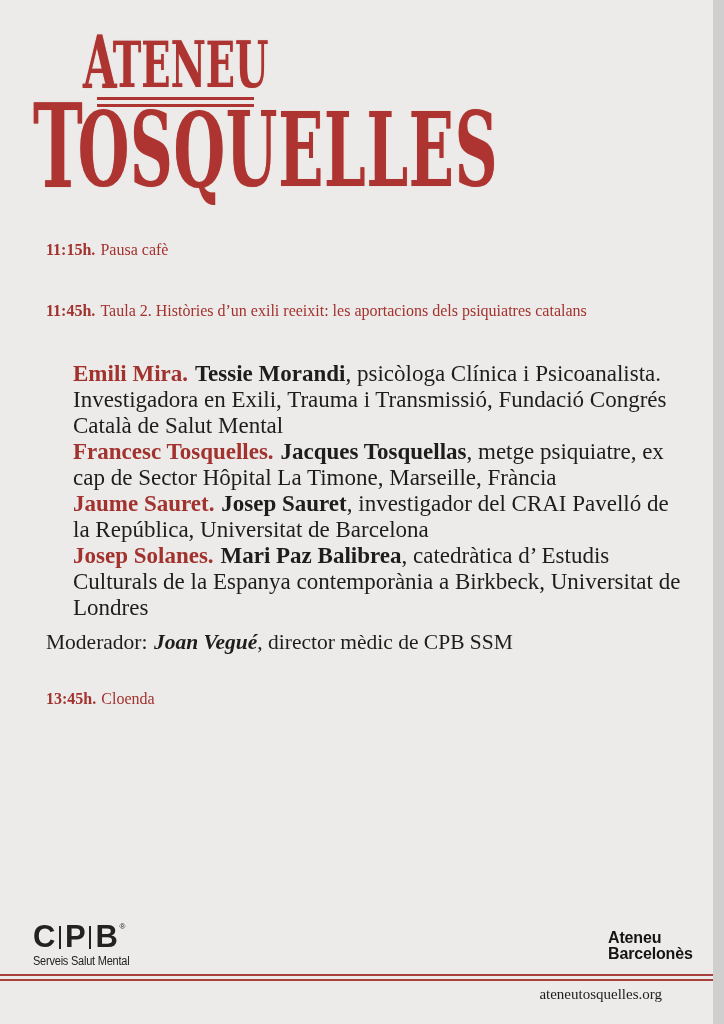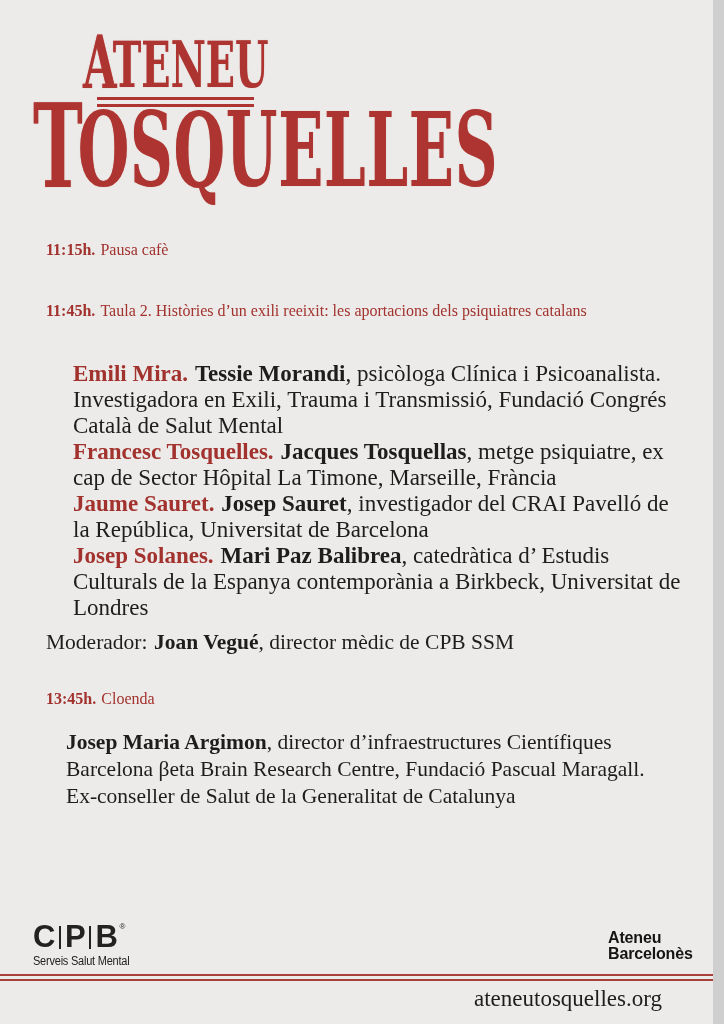--- a/index.html
+++ b/index.html
@@ -44,21 +44,21 @@
   .t1115{top:237px;}
   .t1145{top:298px;width:596px;}
   .t1345{top:686px;}
 
   .speakers{position:absolute;left:73px;top:361px;width:612px;font-size:23px;line-height:26px;}
   .speaker .who{color:var(--red);font-weight:bold;margin-right:.3em;}
   .speaker .name{font-weight:bold;}
 
   .moderator{position:absolute;left:46px;top:629px;font-size:21.5px;line-height:26px;}
   .moderator .label{margin-right:.3em;}
-  .moderator .name{font-weight:bold;}
+  .moderator .name{font-weight:bold;font-style:italic;}
 
   .closing-par{position:absolute;left:66px;top:729px;width:596px;font-size:21.5px;line-height:27px;}
   .closing-par .name{font-weight:bold;}
 
   
   .cpb{position:absolute;left:33px;top:924px;font-family:"Liberation Sans",sans-serif;color:#232220;}
   .cpb-row{display:flex;align-items:center;height:26px;}
   .cpb-letter{font-size:31px;font-weight:bold;line-height:26px;letter-spacing:-.01em;}
   .cpb-bar{width:2px;height:23px;background:#232220;margin:0 4px;}
   .cpb-reg{font-size:8px;align-self:flex-start;margin:-2px 0 0 2px;}
@@ -66,21 +66,21 @@
 
   .ab-logo{position:absolute;left:608px;top:930px;font-family:"Liberation Sans",sans-serif;
     font-weight:bold;font-size:16px;line-height:15.5px;color:#151413;letter-spacing:-.01em;}
 
   .footer-rule{
     position:absolute;left:0;top:974px;width:724px;height:7px;
     border-top:2.5px solid var(--red);
     border-bottom:2.5px solid var(--red);
     opacity:.93;
   }
-  .website{position:absolute;right:51px;top:986px;font-size:23px;color:var(--ink);}
+  .website{position:absolute;right:51px;top:986px;font-size:15px;color:var(--ink);}
 </style>
 </head>
 <body>
 
 <div class="page">
 
   <div class="logo-ateneu logo-word"><span class="ini">A</span><span>TENEU</span></div>
   <div class="logo-rule"></div>
   <div class="logo-tosquelles logo-word"><span class="ini">T</span><span>OSQUELLES</span></div>
 
@@ -92,21 +92,20 @@
     <p class="speaker"><span class="who">Emili Mira.</span><span class="name">Tessie Morandi</span><span>, psicòloga Clínica i Psicoanalista. Investigadora en Exili, Trauma i Transmissió, Fundació Congrés Català de Salut Mental</span></p>
     <p class="speaker"><span class="who">Francesc Tosquelles.</span><span class="name">Jacques Tosquellas</span><span>, metge psiquiatre, ex cap de Sector Hôpital La Timone, Marseille, Frància</span></p>
     <p class="speaker"><span class="who">Jaume Sauret.</span><span class="name">Josep Sauret</span><span>, investigador del CRAI Pavelló de la República, Universitat de Barcelona</span></p>
     <p class="speaker"><span class="who">Josep Solanes.</span><span class="name">Mari Paz Balibrea</span><span>, catedràtica d’ Estudis Culturals de la Espanya contemporània a Birkbeck, Universitat de Londres</span></p>
   </div>
 
   <p class="moderator"><span class="label">Moderador:</span><span class="name">Joan Vegué</span><span>, director mèdic de CPB SSM</span></p>
 
   <p class="time-line t1345"><span class="time">13:45h.</span><span>Cloenda</span></p>
 
-  <p class="closing-par"><span class="name">Josep Maria Argimon</span><span>, director d’infraestructures Científiques Barcelona βeta Brain Research Centre, Fundació Pascual Maragall. Ex-conseller de Salut de la Generalitat de Catalunya</span></p>
 
   <div class="cpb">
     <div class="cpb-row">
       <span class="cpb-letter">C</span>
       <span class="cpb-bar"></span>
       <span class="cpb-letter">P</span>
       <span class="cpb-bar"></span>
       <span class="cpb-letter">B</span>
       <span class="cpb-reg">®</span>
     </div>

